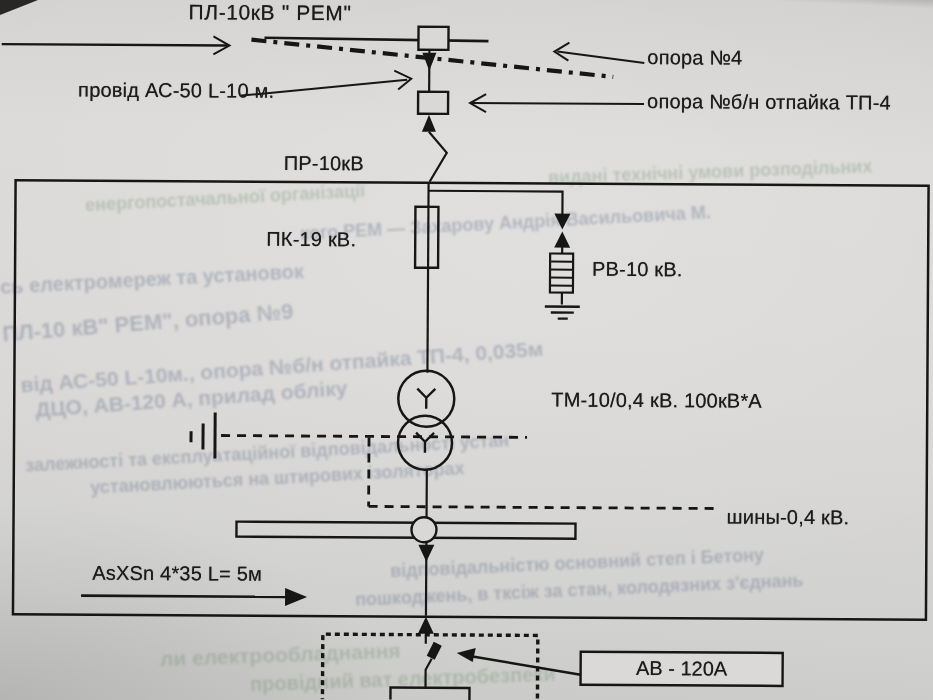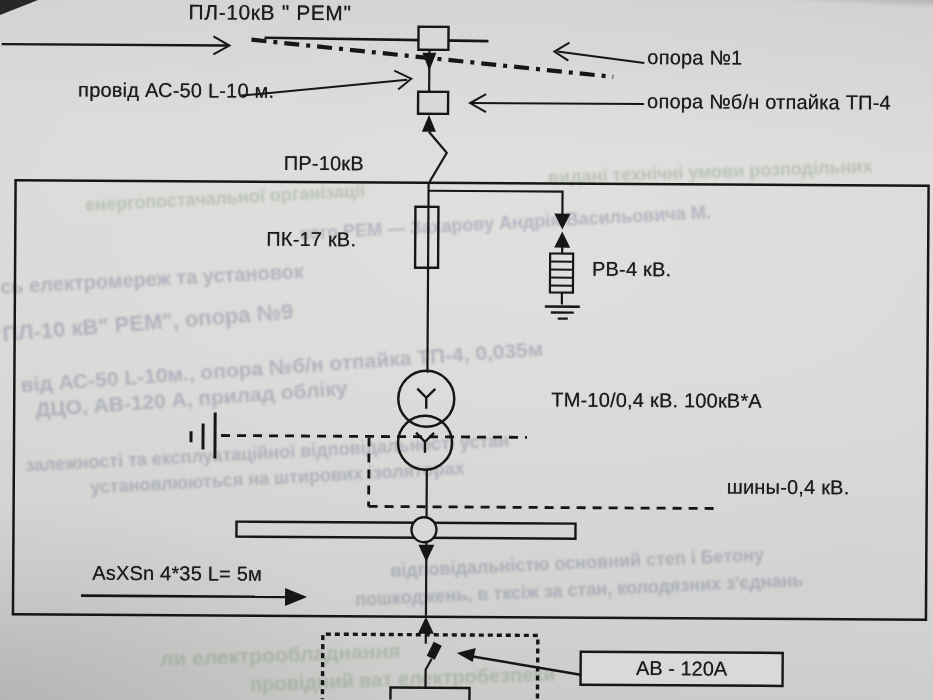--- a/index.html
+++ b/index.html
@@ -188,25 +188,25 @@
 
         <g>
           <path d="M583,674 L472,656" stroke-width="2.4"></path>
           <polygon points="459,653 478,648 475,662" fill="#161616" stroke="none"></polygon>
         </g>
 
       </g>
     </svg>
 
     <div class="lbl lbl-top" style="left:187px;top:2px">ПЛ-10кВ  " РЕМ"</div>
-    <div class="lbl" style="left:646px;top:45px">опора №1</div>
+    <div class="lbl" style="left:646px;top:45px">опора №4</div>
     <div class="lbl" style="left:646px;top:89px">опора №б/н отпайка ТП-4</div>
     <div class="lbl" style="left:77px;top:81px">провід АС-50 L-10 м.</div>
     <div class="lbl" style="left:283px;top:153px">ПР-10кВ</div>
-    <div class="lbl" style="left:266px;top:229px">ПК-17 кВ.</div>
-    <div class="lbl" style="left:592px;top:257px">РВ-4 кВ.</div>
+    <div class="lbl" style="left:266px;top:229px">ПК-19 кВ.</div>
+    <div class="lbl" style="left:592px;top:257px">РВ-10 кВ.</div>
     <div class="lbl" style="left:552px;top:388px">ТМ-10/0,4 кВ. 100кВ*А</div>
-    <div class="lbl" style="left:728px;top:474px">шины-0,4 кВ.</div>
+    <div class="lbl" style="left:728px;top:504px">шины-0,4 кВ.</div>
     <div class="lbl" style="left:94px;top:564px">AsXSn 4*35  L= 5м</div>
     <div class="breaker-lbl">АВ - 120А</div>
   </div>
 
 </div>
 
 </body></html>

